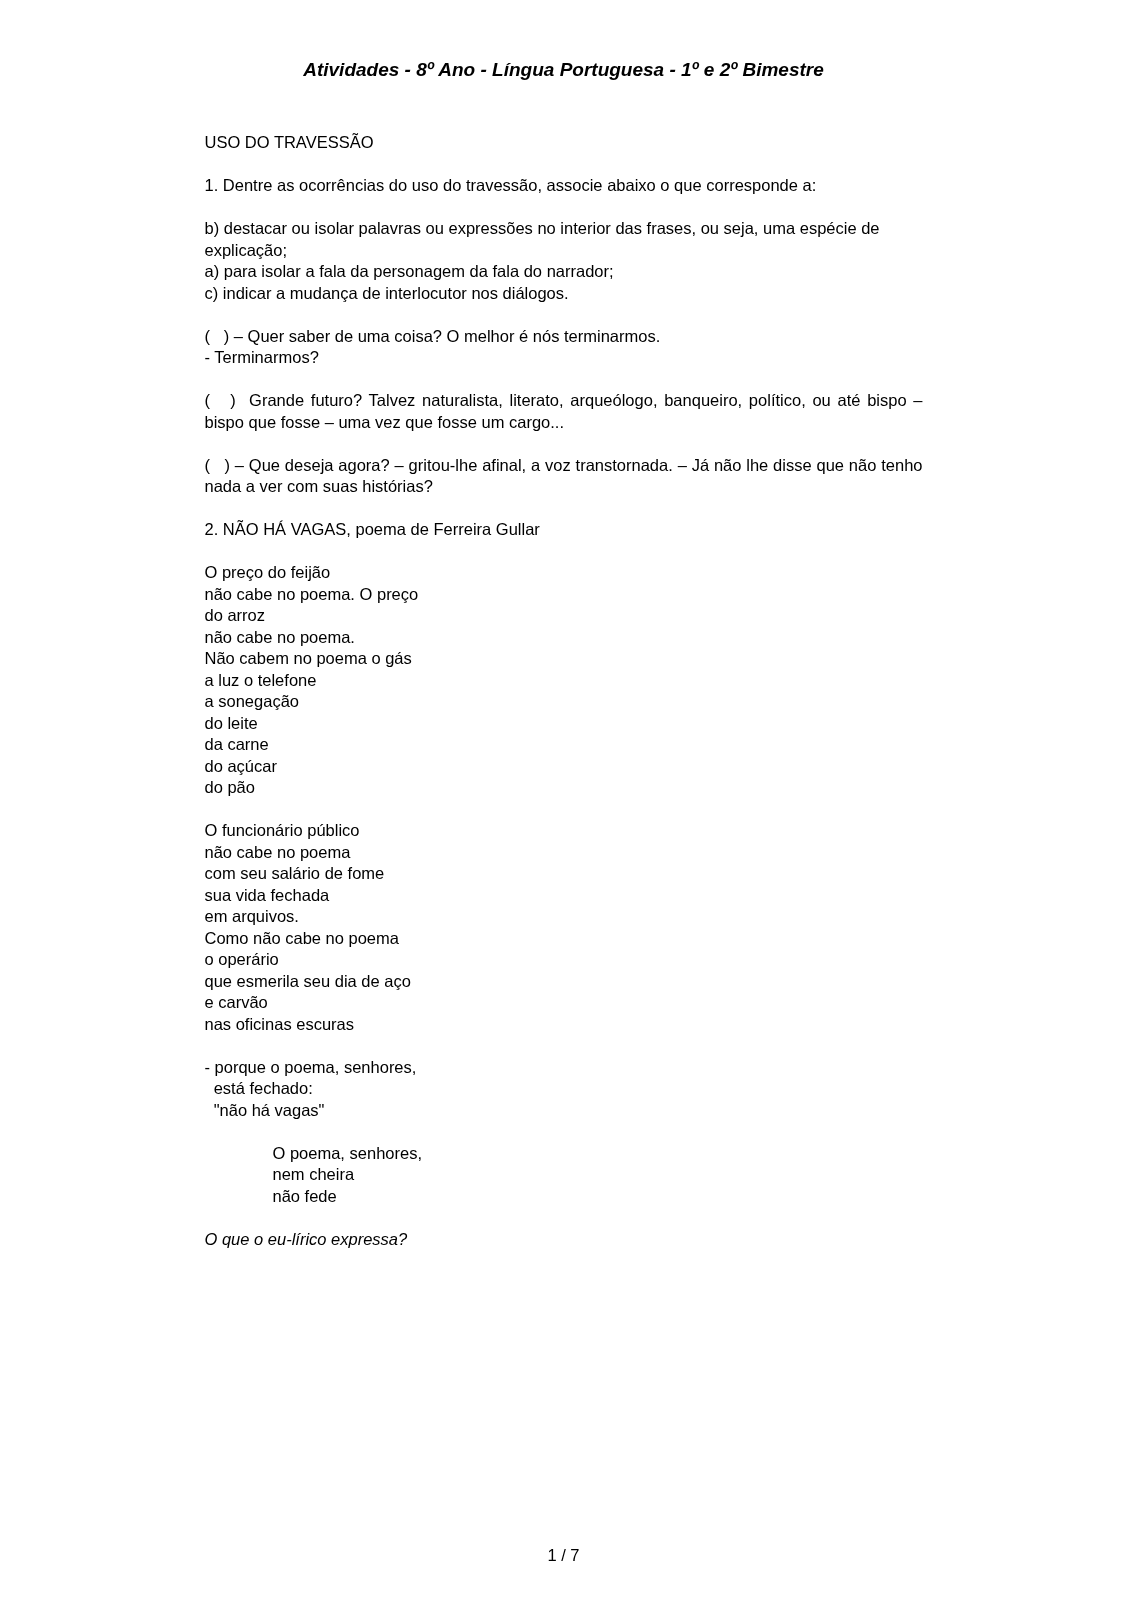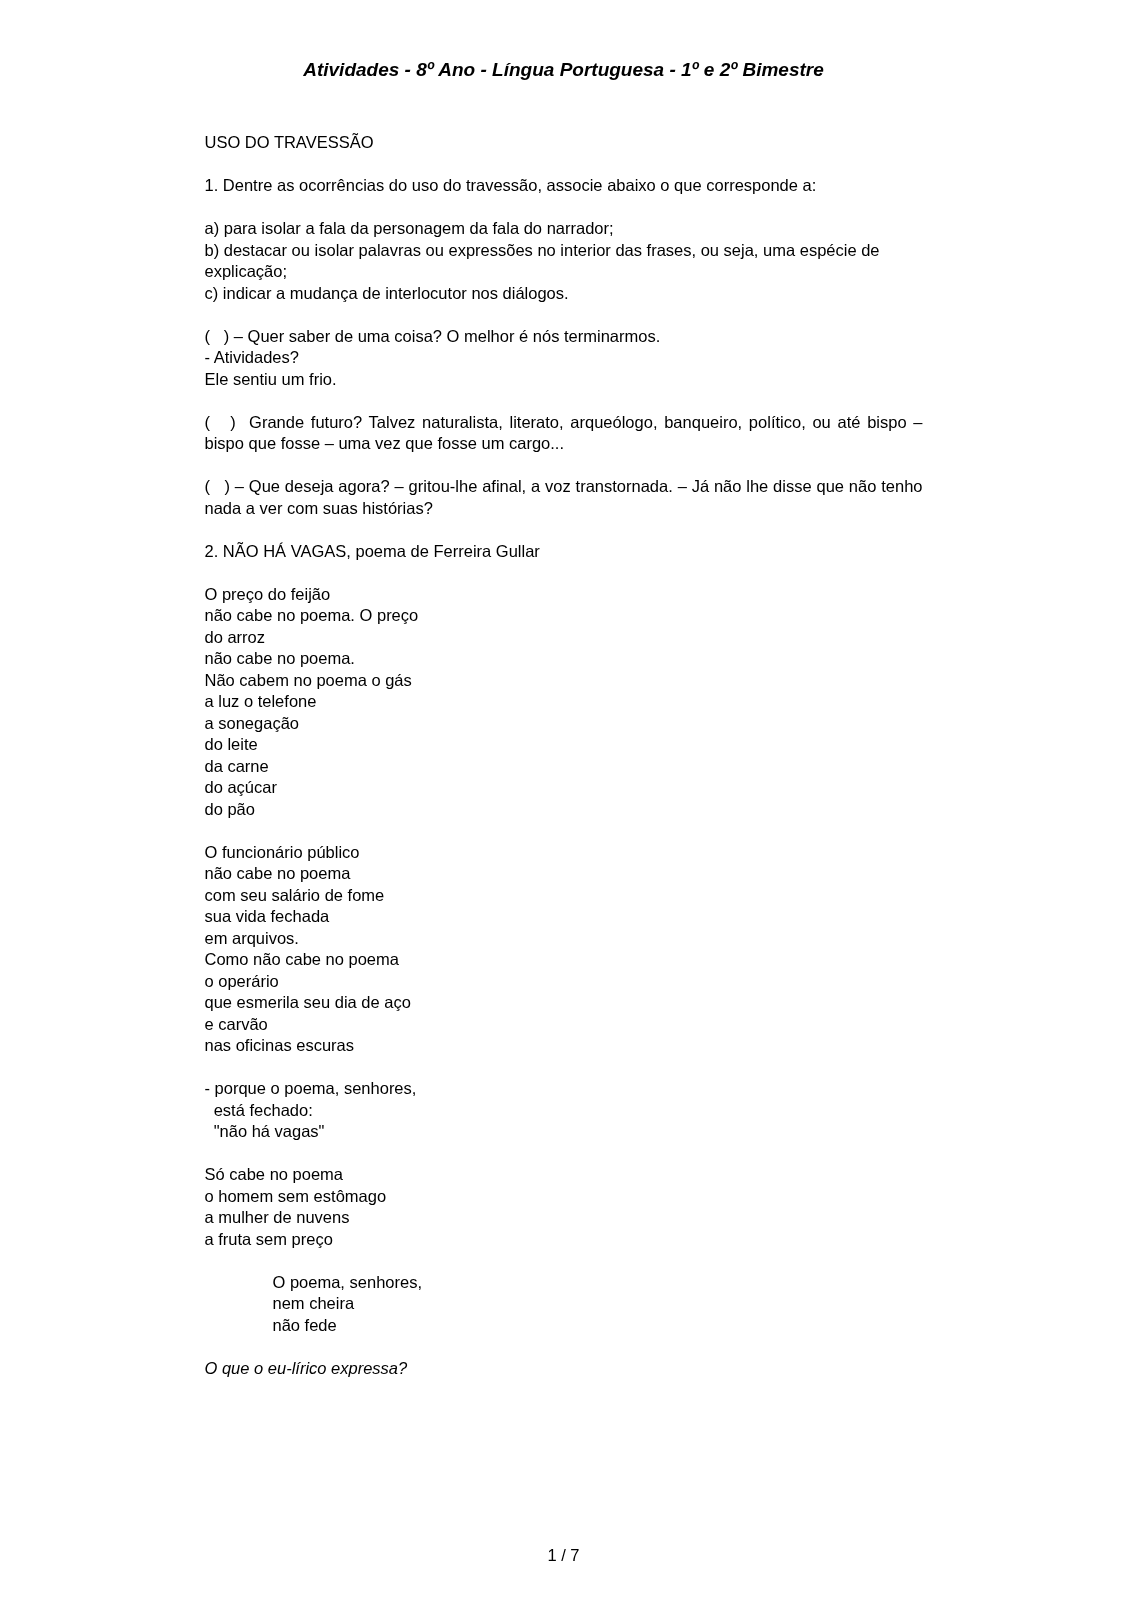--- a/index.html
+++ b/index.html
@@ -45,37 +45,36 @@
 <body>
 
 <div class="page">
 
   <div class="doc-header">Atividades - 8º Ano - Língua Portuguesa - 1º e 2º Bimestre</div>
 
   <div class="block">USO DO TRAVESSÃO</div>
 
   <div class="block">1. Dentre as ocorrências do uso do travessão, associe abaixo o que corresponde a:</div>
 
-  <div class="block"><div class="line">a) para isolar a fala da personagem da fala do narrador;</div><div class="line">b) destacar ou isolar palavras ou expressões no interior das frases, ou seja, uma espécie de explicação;</div><div class="line">c) indicar a mudança de interlocutor nos diálogos.</div></div>
+  <div class="block"><div class="line">b) destacar ou isolar palavras ou expressões no interior das frases, ou seja, uma espécie de explicação;</div><div class="line">a) para isolar a fala da personagem da fala do narrador;</div><div class="line">c) indicar a mudança de interlocutor nos diálogos.</div></div>
 
-  <div class="block"><div class="line">(   ) – Quer saber de uma coisa? O melhor é nós terminarmos.</div><div class="line">- Atividades?</div><div class="line">Ele sentiu um frio.</div></div>
+  <div class="block"><div class="line">(   ) – Quer saber de uma coisa? O melhor é nós terminarmos.</div><div class="line">- Terminarmos?</div></div>
 
   <div class="block justify">(   )  Grande futuro? Talvez naturalista, literato, arqueólogo, banqueiro, político, ou até bispo – bispo que fosse – uma vez que fosse um cargo...</div>
 
   <div class="block justify">(   ) – Que deseja agora? – gritou-lhe afinal, a voz transtornada. – Já não lhe disse que não tenho nada a ver com suas histórias?</div>
 
   <div class="block">2. NÃO HÁ VAGAS, poema de Ferreira Gullar</div>
 
   <div class="block"><div class="line">O preço do feijão</div><div class="line">não cabe no poema. O preço</div><div class="line">do arroz</div><div class="line">não cabe no poema.</div><div class="line">Não cabem no poema o gás</div><div class="line">a luz o telefone</div><div class="line">a sonegação</div><div class="line">do leite</div><div class="line">da carne</div><div class="line">do açúcar</div><div class="line">do pão</div></div>
 
   <div class="block"><div class="line">O funcionário público</div><div class="line">não cabe no poema</div><div class="line">com seu salário de fome</div><div class="line">sua vida fechada</div><div class="line">em arquivos.</div><div class="line">Como não cabe no poema</div><div class="line">o operário</div><div class="line">que esmerila seu dia de aço</div><div class="line">e carvão</div><div class="line">nas oficinas escuras</div></div>
 
   <div class="block"><div class="line">- porque o poema, senhores,</div><div class="line">  está fechado:</div><div class="line">  "não há vagas"</div></div>
 
-  <div class="block"><div class="line">Só cabe no poema</div><div class="line">o homem sem estômago</div><div class="line">a mulher de nuvens</div><div class="line">a fruta sem preço</div></div>
 
   <div class="block stanza-indent"><div class="line">O poema, senhores,</div><div class="line">nem cheira</div><div class="line">não fede</div></div>
 
   <div class="block italic">O que o eu-lírico expressa?</div>
 
   <div class="doc-footer">1 / 7</div>
 
 </div>
 
 </body></html>

